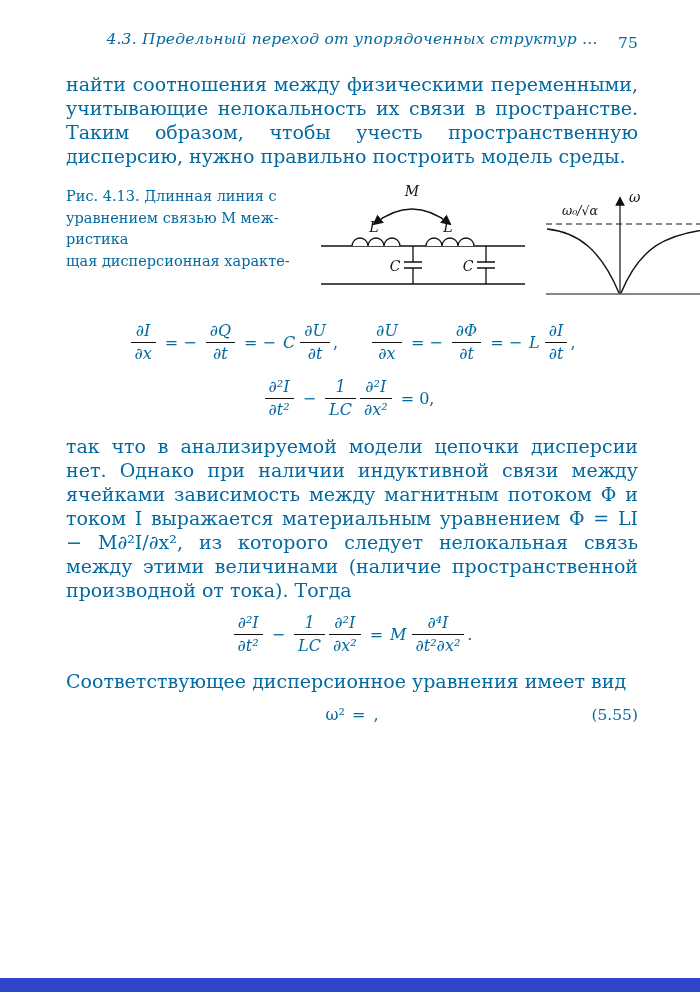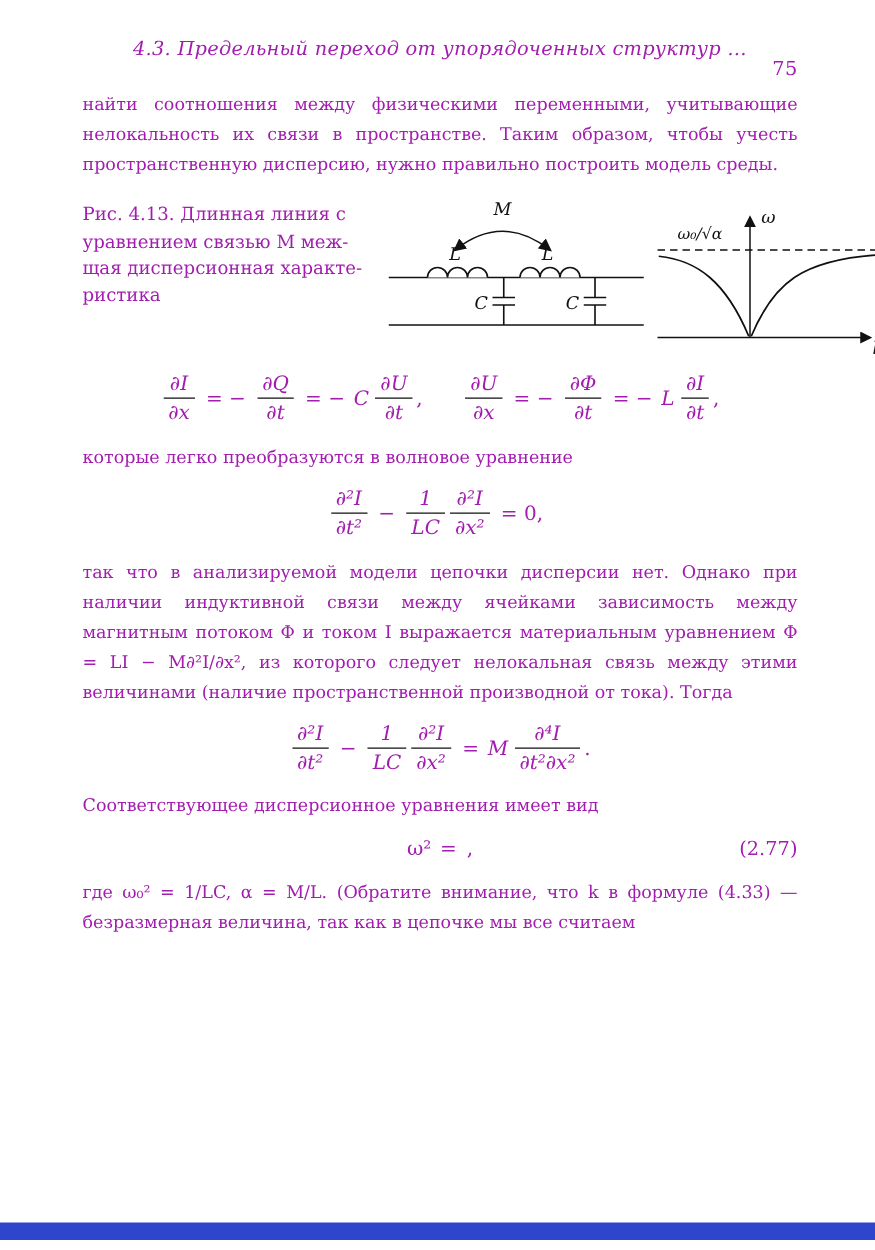--- a/index.html
+++ b/index.html
@@ -2,53 +2,53 @@
 <html><head>
 <meta charset="utf-8">
 <style>
   html,body { margin:0; padding:0; background:#f4f4f4; }
   .page {
     position:relative;
     width:700px; height:1000px;
     margin:0 auto;
     background:#ffffff;
     font-family:"DejaVu Serif","Liberation Serif",serif;
-    color:#a21caf;
+    color:#0369a1;
     overflow:hidden;
   }
   .content { padding:30px 62px 0 66px; }
 
   
   .running-head {
     position:relative;
     text-align:center;
     font-style:italic;
     font-size:15.5px;
     margin-bottom:24px;
     letter-spacing:0.2px;
   }
   .page-number {
-    position:absolute; right:0; top:16px;
+    position:absolute; right:0; top:4px;
     font-style:normal;
   }
 
   
   p.body {
-    font-size:14px;
+    font-size:19px;
     line-height:24px;
     text-align:justify;
     margin:0 0 4px 0;
   }
   p.indent { text-indent:26px; }
 
   
   .figure-row {
     display:flex;
     align-items:flex-start;
-    gap:2px;
+    gap:12px;
     margin:14px 0 12px 0;
   }
   .figure-caption {
     flex:none;
     width:238px;
     font-size:14.5px;
     line-height:21.5px;
     padding-top:4px;
   }
   .fig-svg { flex:none; }
@@ -107,22 +107,22 @@
       <span>4.3. Предельный переход от упорядоченных структур …</span>
       <span class="page-number">75</span>
     </div>
 
     <p class="body">найти соотношения между физическими переменными, учитывающие нелокальность их связи в пространстве. Таким образом, чтобы учесть пространственную дисперсию, нужно правильно построить модель среды.</p>
 
     <div class="figure-row">
       <div class="figure-caption">
         <div>Рис. 4.13. Длинная линия с</div>
         <div>уравнением связью M меж-</div>
+        <div>ристика</div>
         <div>щая дисперсионная характе-</div>
-        <div>ристика</div>
       </div>
 
       <svg class="fig-svg" width="214" height="122" viewBox="0 0 214 122">
         <defs>
           <marker id="arr-c" markerWidth="8" markerHeight="8" refX="6.5" refY="4" orient="auto-start-reverse">
             <path d="M0,0 L8,4 L0,8 z" fill="#111"></path>
           </marker>
         </defs>
 
         <path d="M58,42 Q96,12 134,42" fill="none" stroke="#111" stroke-width="1.3" marker-start="url(#arr-c)" marker-end="url(#arr-c)"></path>
@@ -194,21 +194,20 @@
       </span>
       <span class="mop">= −</span>
       <span class="coef">L</span>
       <span class="frac">
         <span class="num">∂I</span>
         <span class="den">∂t</span>
       </span>
       <span class="sep">,</span>
     </div>
 
-    <p class="body">которые легко преобразуются в волновое уравнение</p>
 
     <div class="equation">
       <span class="frac">
         <span class="num">∂²I</span>
         <span class="den">∂t²</span>
       </span>
       <span class="mop">−</span>
       <span class="frac">
         <span class="num">1</span>
         <span class="den">LC</span>
@@ -244,21 +243,20 @@
       </span>
       <span class="sep">.</span>
     </div>
 
     <p class="body">Соответствующее дисперсионное уравнения имеет вид</p>
 
     <div class="equation">
       <span class="mi">ω²</span>
       <span class="mop">=</span>
       <span class="sep">,</span>
-      <span class="eq-number">(2.77)</span>
-    </div>
-
-    <p class="body">где ω₀² = 1/LC, α = M/L. (Обратите внимание, что k в формуле (4.33) — безразмерная величина, так как в цепочке мы все считаем</p>
+      <span class="eq-number">(5.55)</span>
+    </div>
+
 
   </div>
 
   <div class="bottom-bar"></div>
 </div>
 
 </body></html>

